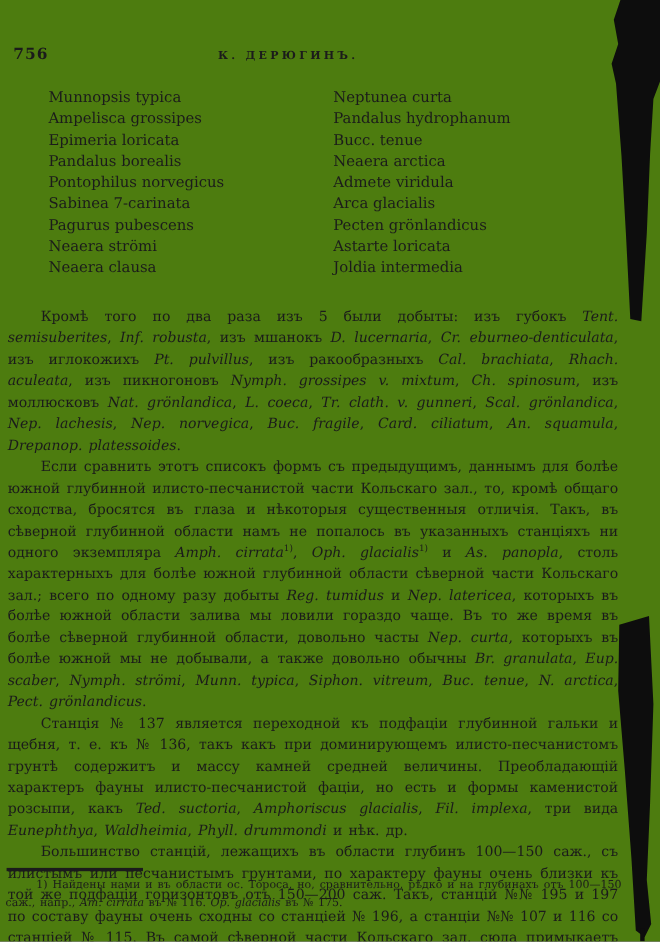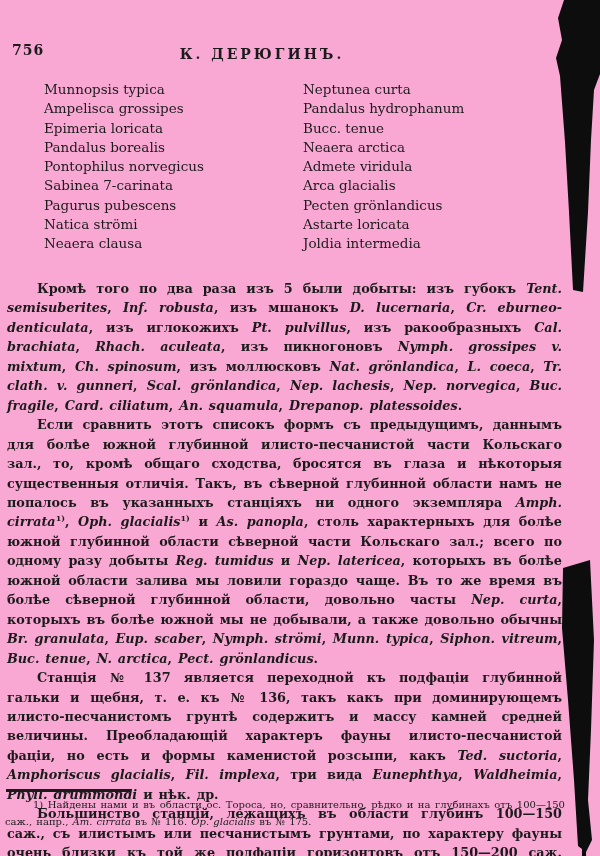--- a/index.html
+++ b/index.html
@@ -1,40 +1,40 @@
 <!DOCTYPE html>
 <html><head>
 <meta charset="utf-8">
 <style>
   html,body { margin:0; padding:0; background:#888; }
   .page {
     position:relative; width:600px; height:856px; margin:0 auto;
-    background:#f9a8d4; color:#1b1b1b; overflow:hidden;
+    background:#4d7c0f; color:#1b1b1b; overflow:hidden;
     font-family:"DejaVu Serif", serif;
   }
   .pagenum {
     position:absolute; left:12px; top:42px;
     font-size:14px; font-weight:bold; letter-spacing:1px;
   }
   .runtitle {
     position:absolute; left:0; top:46px; width:524px;
-    text-align:center; font-size:14px; font-weight:bold; letter-spacing:3px;
+    text-align:center; font-size:10px; font-weight:bold; letter-spacing:3px;
   }
   .species-col {
     position:absolute; top:80px; list-style:none; margin:0; padding:0;
     font-size:13.5px; line-height:19.3px;
   }
   .species-col.left  { left:44px; }
   .species-col.right { left:303px; }
   .bodytext {
     position:absolute; left:7px; top:279px; width:555px;
     font-size:12.8px; line-height:19.45px; text-align:justify;
     word-spacing:1.5px;
   }
-  .para { margin:0; text-indent:30px;font-weight:bold; }
+  .para { margin:0; text-indent:30px; }
   .it { font-style:italic; }
   sup { font-size:8px; line-height:0; }
   .fnrule {
     position:absolute; left:6px; top:789px; width:124px; height:2.5px;
     background:#1b1b1b;
   }
   .footnote {
     position:absolute; left:5px; top:797px; width:560px;
     font-size:10px; line-height:16.5px; text-align:justify;
     text-indent:28px; word-spacing:1px;
@@ -50,21 +50,21 @@
   <div class="runtitle">К. ДЕРЮГИНЪ.</div>
 
   <ul class="species-col left">
     <li>Munnopsis typica</li>
     <li>Ampelisca grossipes</li>
     <li>Epimeria loricata</li>
     <li>Pandalus borealis</li>
     <li>Pontophilus norvegicus</li>
     <li>Sabinea 7-carinata</li>
     <li>Pagurus pubescens</li>
-    <li>Natica strömi</li>
+    <li>Neaera strömi</li>
     <li>Neaera clausa</li>
   </ul>
 
   <ul class="species-col right">
     <li>Neptunea curta</li>
     <li>Pandalus hydrophanum</li>
     <li>Bucc. tenue</li>
     <li>Neaera arctica</li>
     <li>Admete viridula</li>
     <li>Arca glacialis</li>

